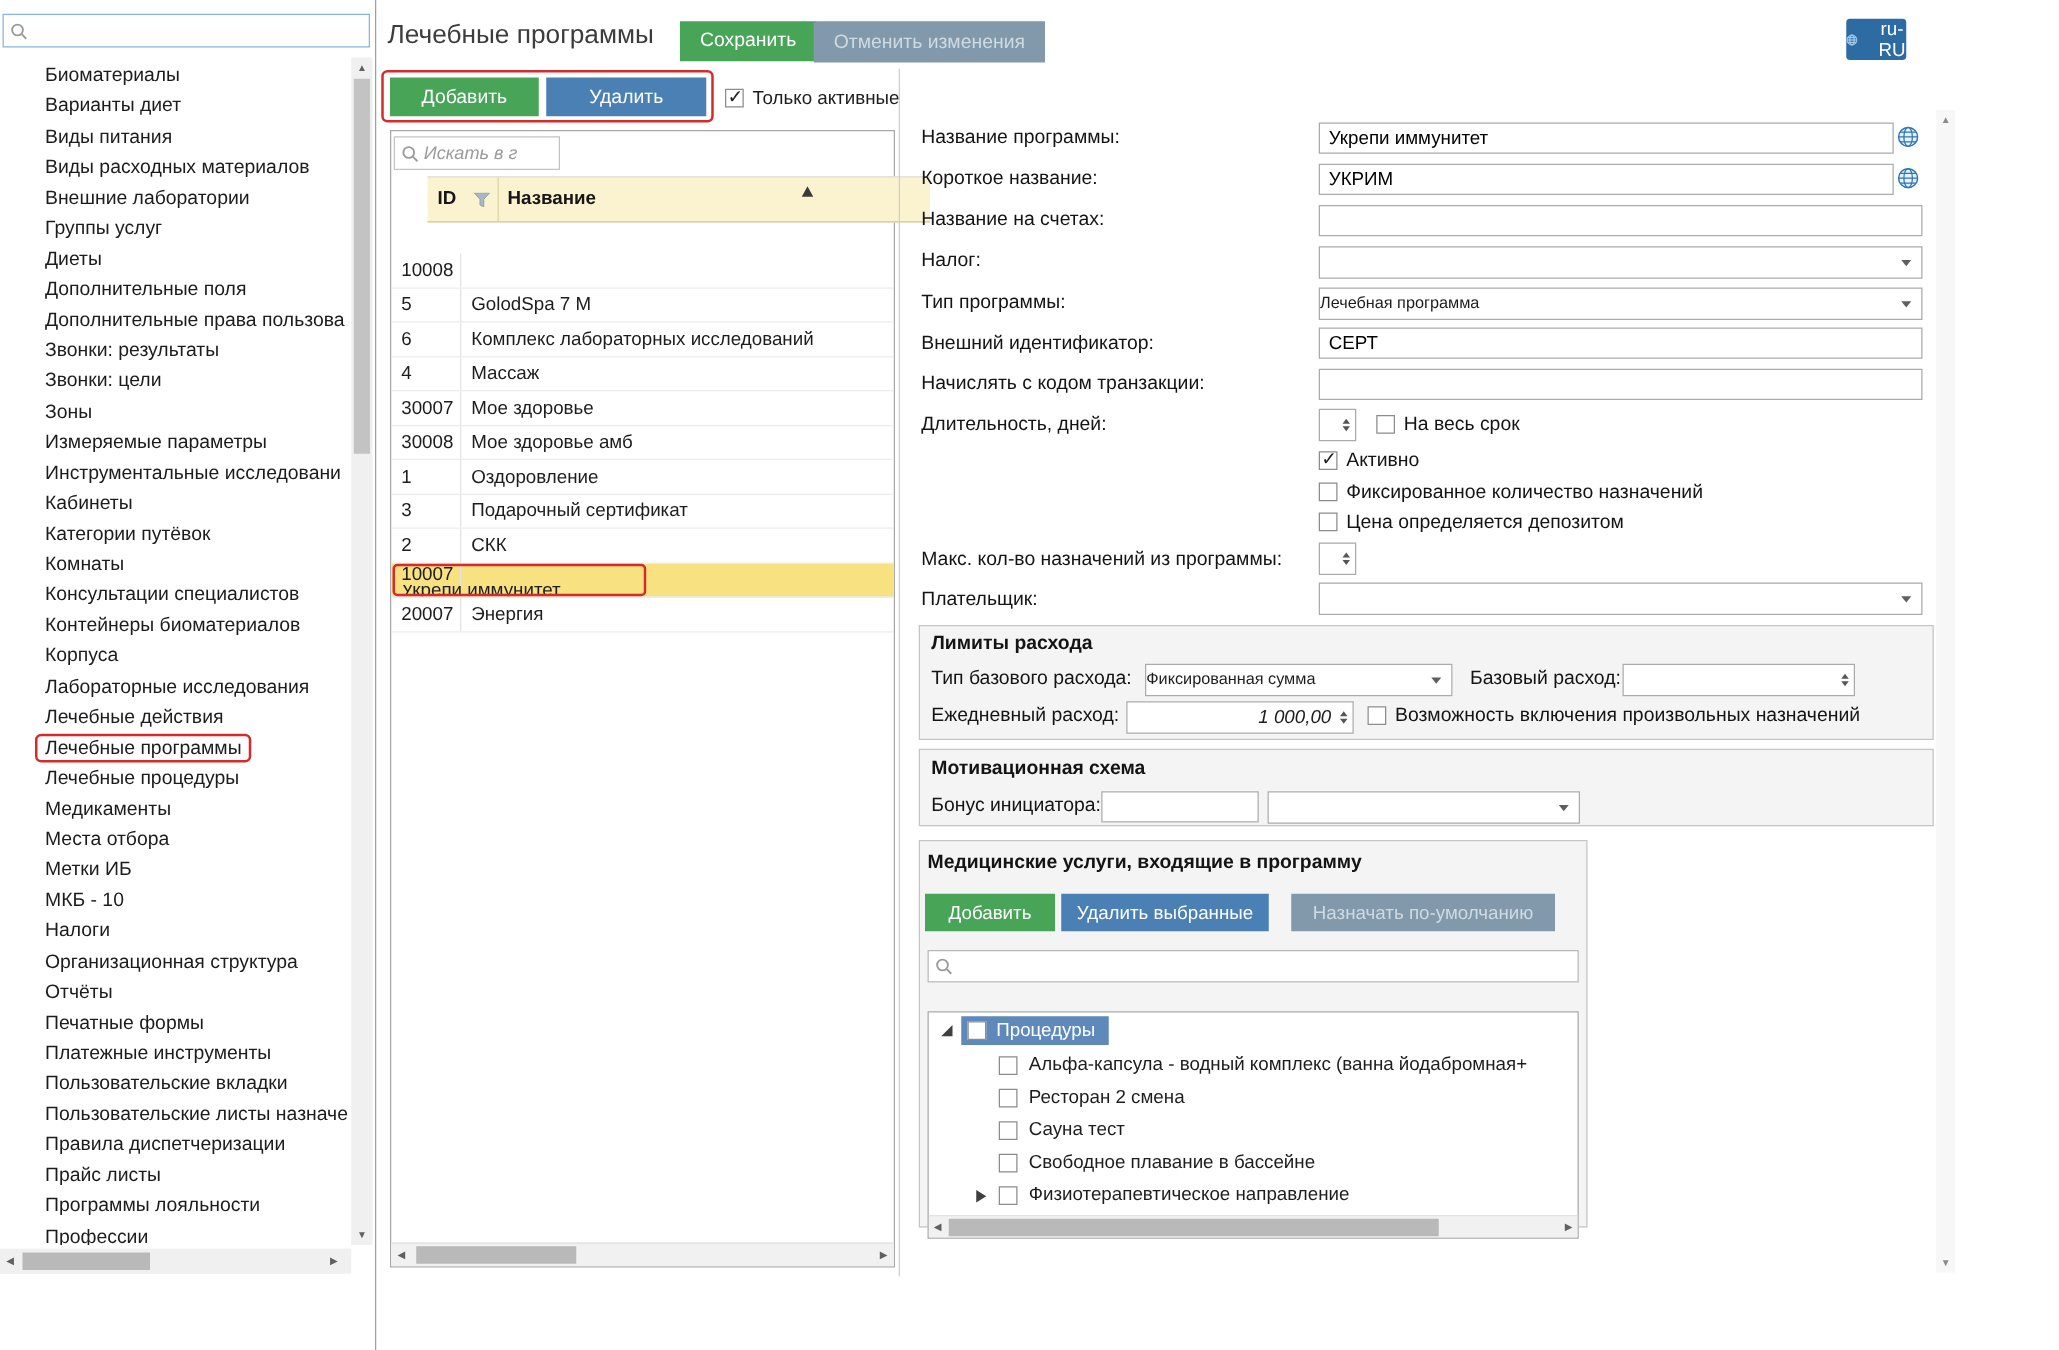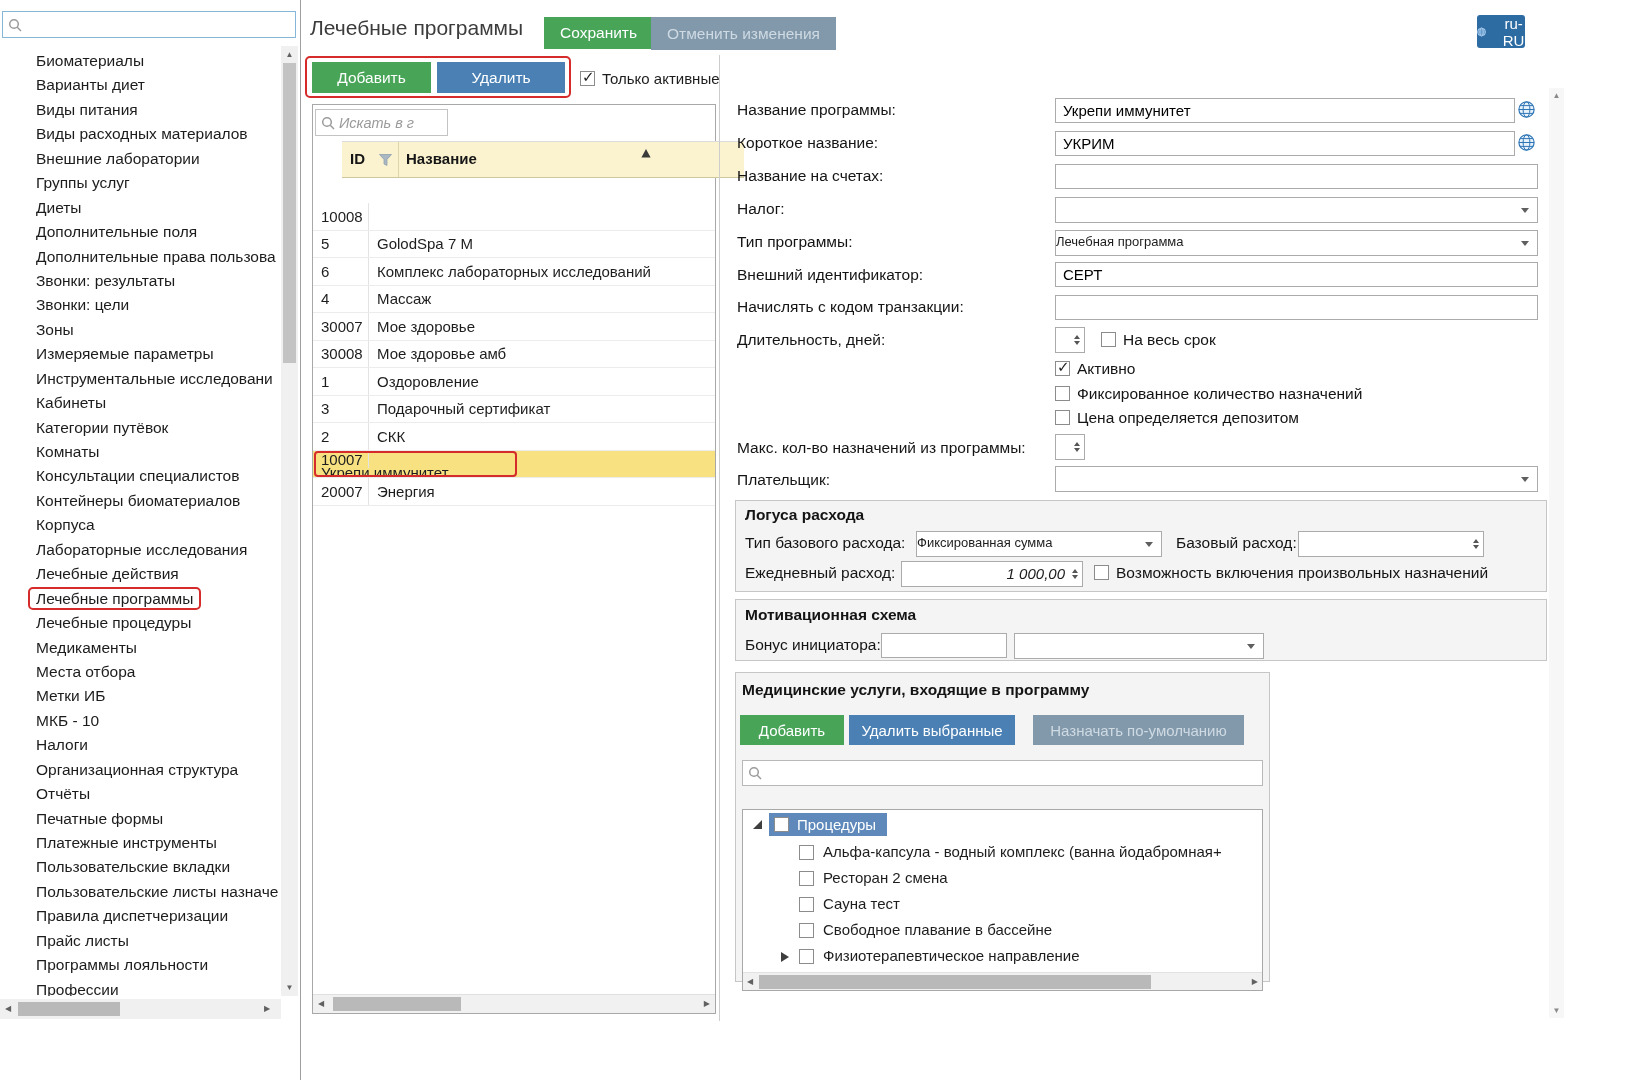--- a/index.html
+++ b/index.html
@@ -327,21 +327,21 @@
   <div class="spin" style="left:335px;top:434px;width:30px;height:26px">
       <span class="spin-val"></span>
     </div>
 
   <div class="flabel" style="left:17px;top:471px">Плательщик:</div>
   <div class="dd" style="left:335px;top:466px;width:483px">
       <span class="dd-val"></span>
     </div>
 
   <div class="group" style="left:15px;top:500px;width:812px;height:92px">
-    <div class="gtitle" style="left:9px;top:5px">Логуса расхода</div>
+    <div class="gtitle" style="left:9px;top:5px">Лимиты расхода</div>
     <div class="flabel" style="left:9px;top:33px">Тип базового расхода:</div>
     <div class="dd" style="left:180px;top:30px;width:246px">
         <span class="dd-val">Фиксированная сумма</span>
       </div>
     <div class="flabel" style="left:440px;top:33px">Базовый расход:</div>
     <div class="spin" style="left:562px;top:30px;width:186px;height:26px">
         <span class="spin-val"></span>
       </div>
     <div class="flabel" style="left:9px;top:63px">Ежедневный расход:</div>
     <div class="spin" style="left:165px;top:60px;width:182px;height:26px">

